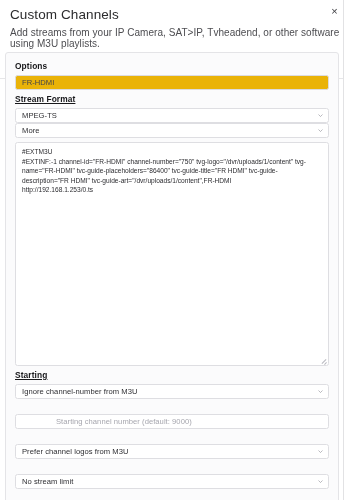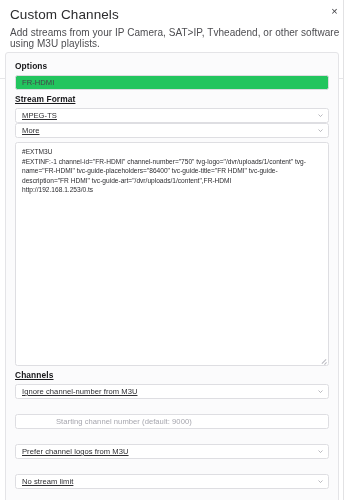--- a/index.html
+++ b/index.html
@@ -131,30 +131,29 @@
     font-family: "Liberation Sans", sans-serif;
     font-size: 7.6px;
     color: #2e2e32;
     padding: 0 6px;
     line-height: 13px;
     display: flex;
     align-items: center;
     letter-spacing: .05px;
   }
   .control.disabled {
-    background: #22c55e;
+    background: #eab308;
     color: #44444a;
     border-color: #dcdce0;
   }
   .control.placeholder { color: #a6a6ae; padding-left: 40px; }
 
   .select-control {
     position: relative;
     padding-right: 4px;
-    text-decoration: underline;
   }
   .select-control .chev {
     position: absolute;
     right: 5px;
     top: 50%;
     margin-top: -1.5px;
     width: 5px; height: 3px;
     color: #8b8b93;
   }
   .select-control .chev svg { display: block; width: 5px; height: 3px; }
@@ -244,21 +243,21 @@
     <div class="source-textarea">
       <div class="text">#EXTM3U
 #EXTINF:-1 channel-id="FR-HDMI" channel-number="750" tvg-logo="/dvr/uploads/1/content" tvg-name="FR-HDMI" tvc-guide-placeholders="86400" tvc-guide-title="FR HDMI" tvc-guide-description="FR HDMI" tvc-guide-art="/dvr/uploads/1/content",FR-HDMI
 http://192.168.1.253/0.ts</div>
       <span class="resize-grip">
         <i class="a"></i>
           <i class="b"></i>
       </span>
     </div>
 
-    <div class="field-label spaced">Channels</div>
+    <div class="field-label spaced">Starting</div>
     <div class="stack">
       <div class="control select-control">
         <span>Ignore channel-number from M3U</span>
         <span class="chev">
           <svg viewBox="0 0 10 6">
               <path d="M1 1 L5 5 L9 1" fill="none" stroke="currentColor" stroke-width="1.2"></path>
             </svg>
         </span>
       </div>
 

